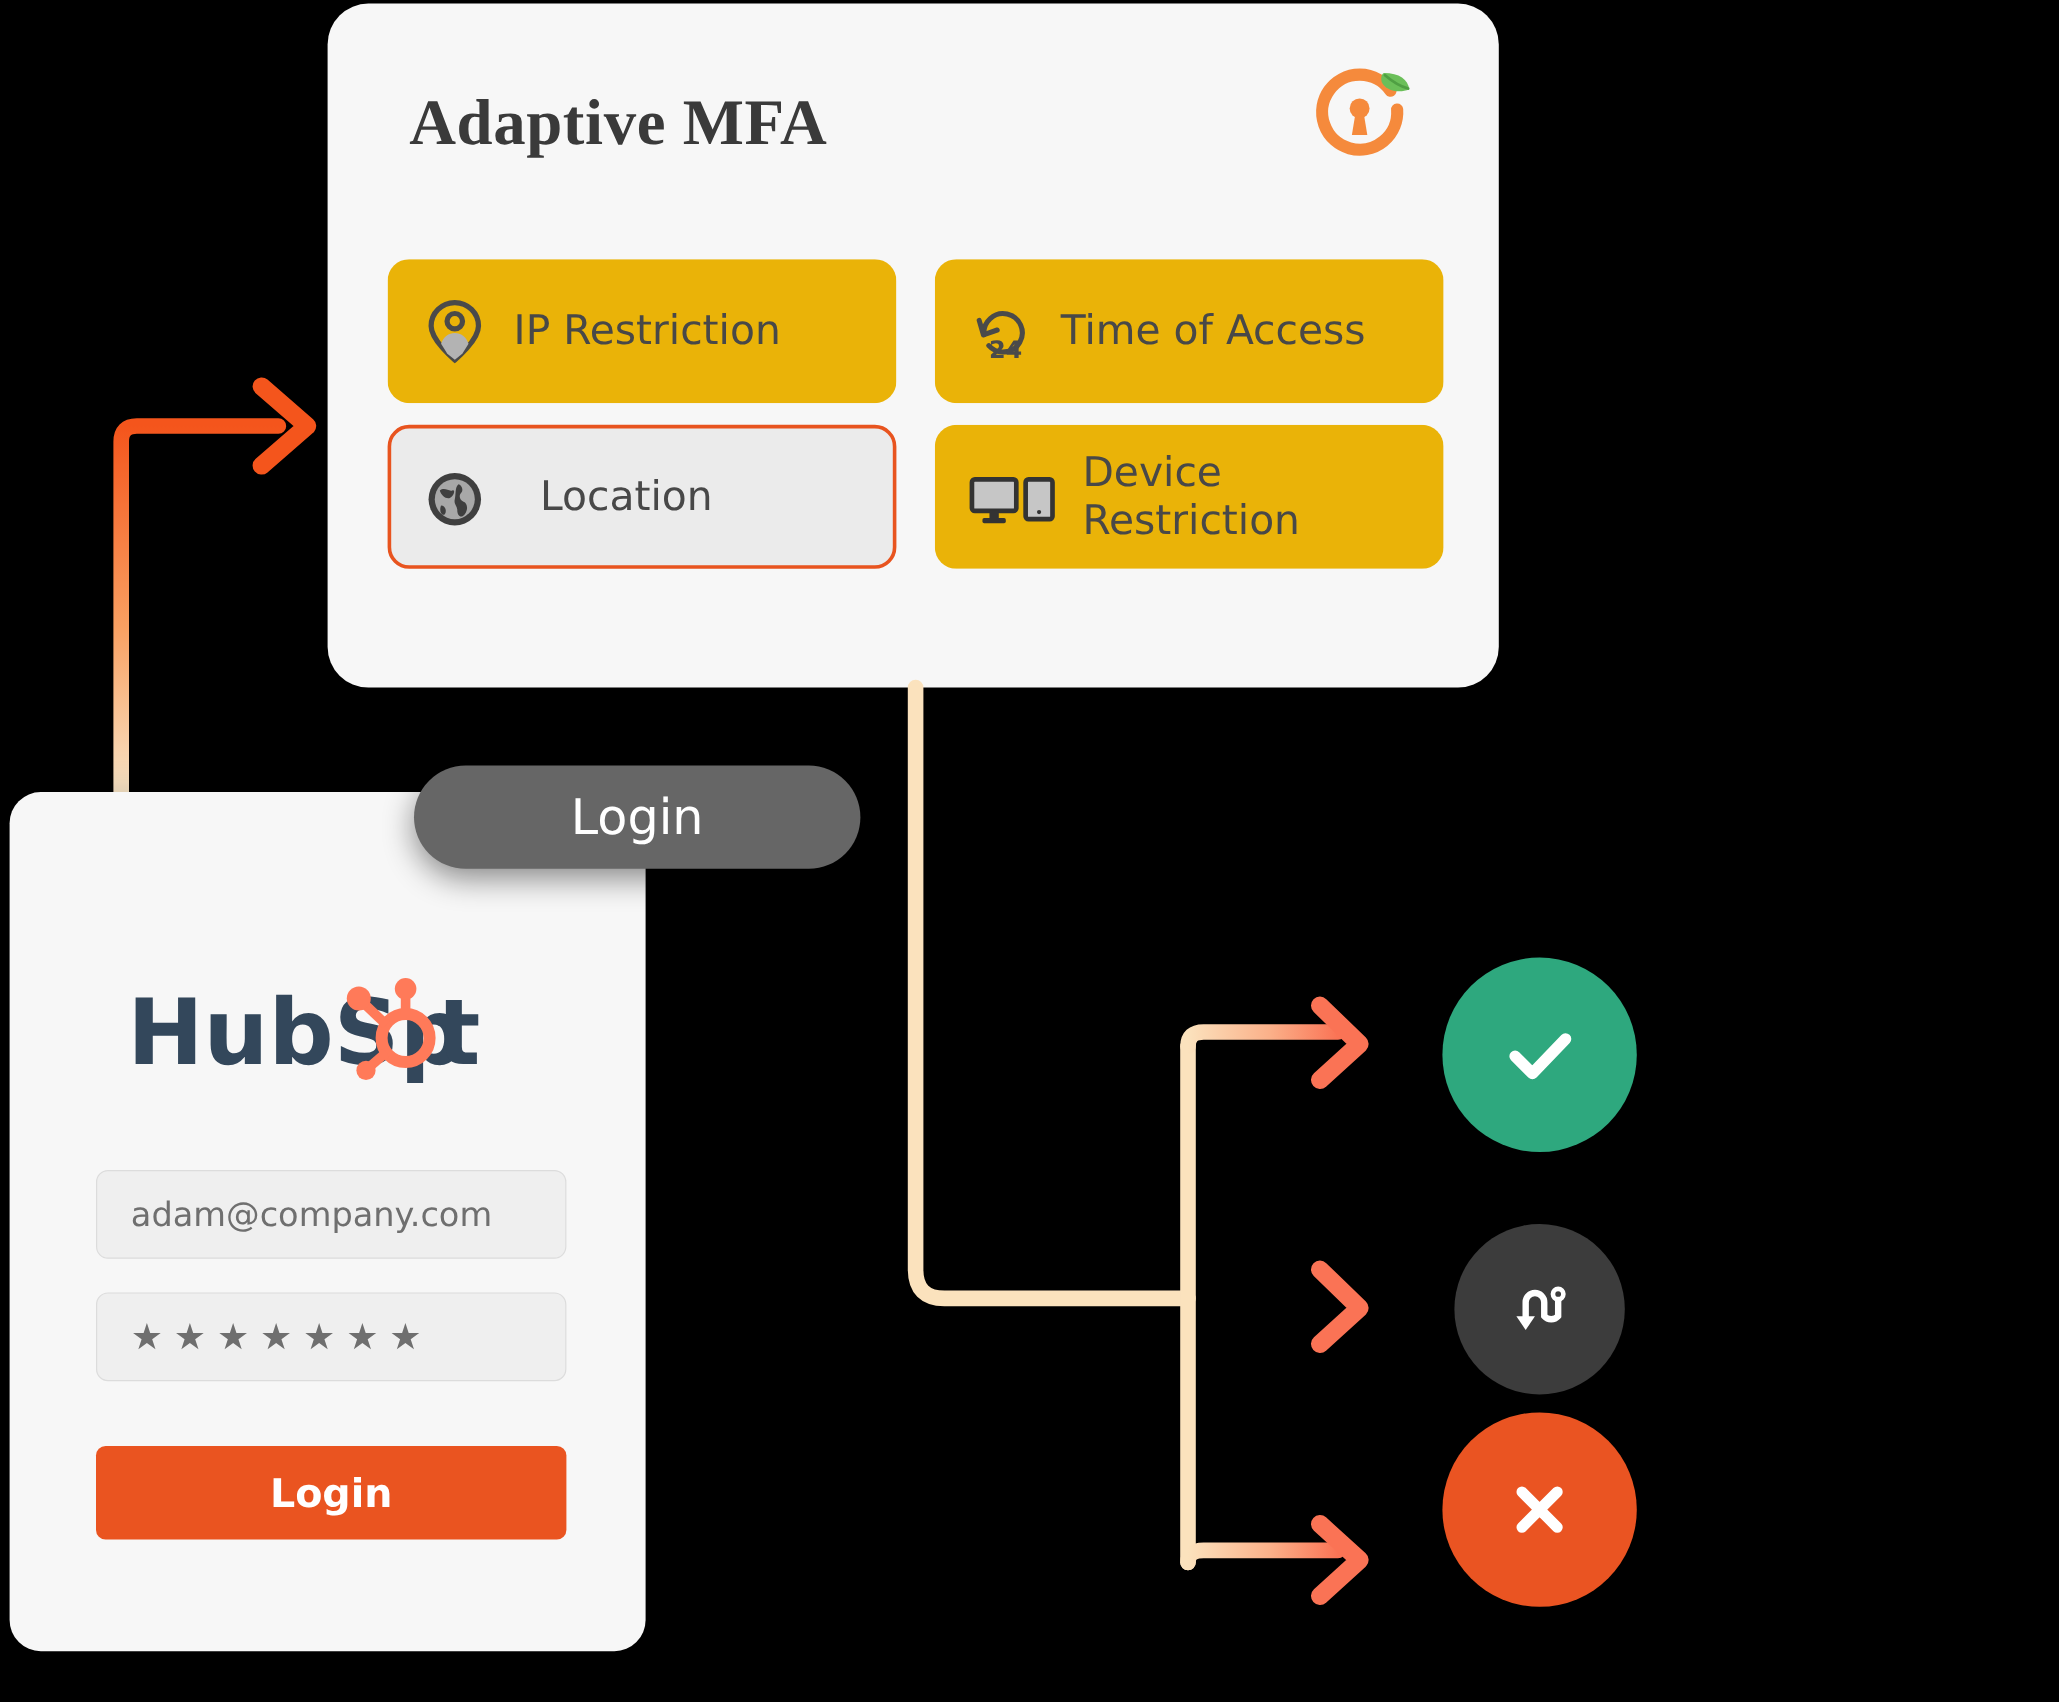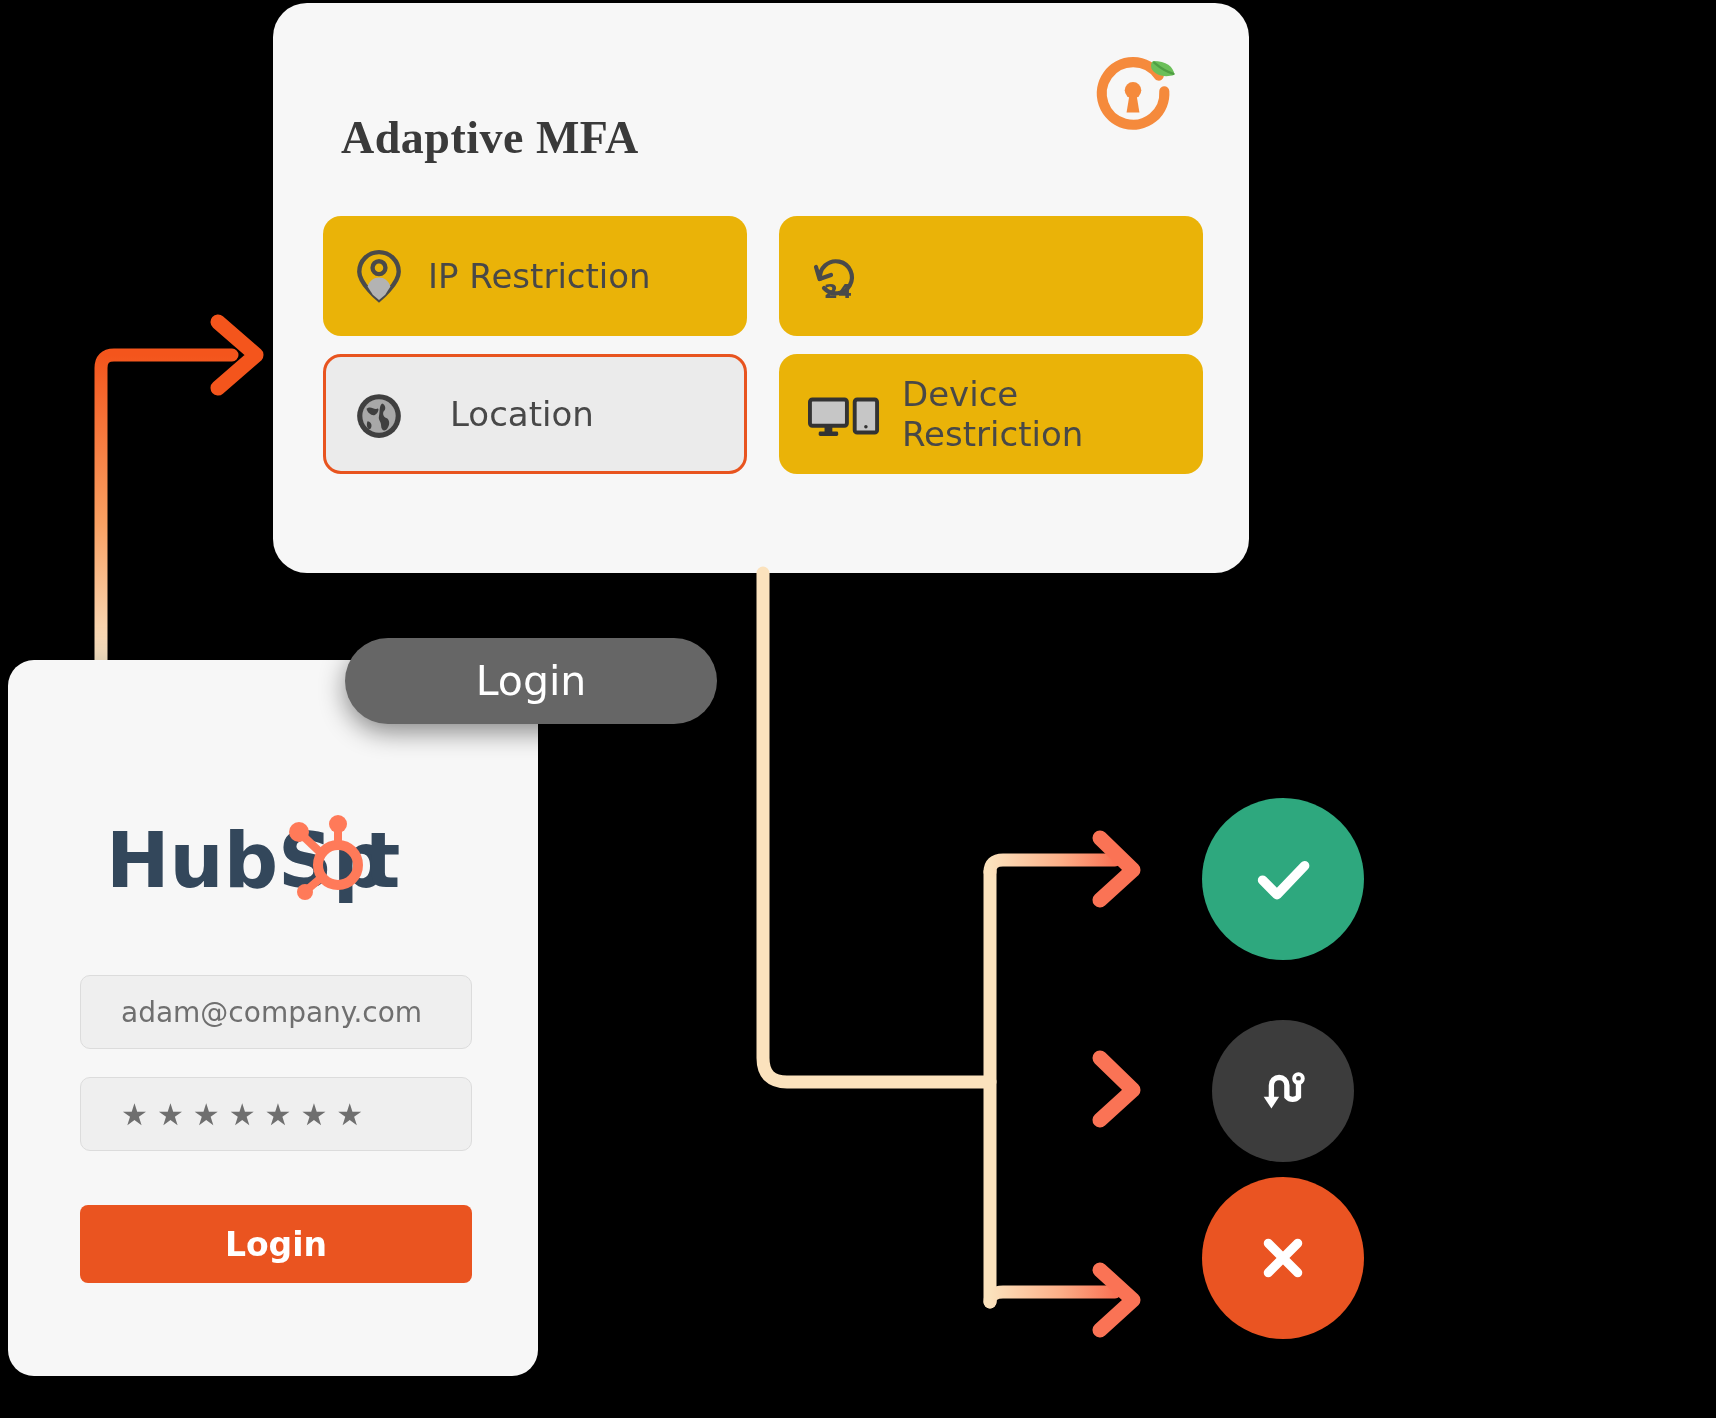--- a/index.html
+++ b/index.html
@@ -15,23 +15,22 @@
   .mfa-card {
     position: absolute; left: 273px; top: 3px;
     width: 976px; height: 570px;
     background: #f7f7f7;
     border-radius: 34px;
     box-shadow: 0 10px 40px rgba(0,0,0,0.28);
   }
   .mfa-title {
     position: absolute; left: 68px; top: 68px;
     font-family: "Liberation Serif", serif;
-    font-size: 46px; font-weight: 700; color: #3a3a3a;
+    font-size: 54px; font-weight: 700; color: #3a3a3a;
     letter-spacing: 0.5px;
-    margin-top: 40px;
   }
   .mfa-logo { position: absolute; right: 70px; top: 45px; width: 92px; height: 92px; }
 
   .tile-grid {
     position: absolute; left: 50px; top: 213px;
     width: 880px;
     display: grid;
     grid-template-columns: 424px 424px;
     column-gap: 32px; row-gap: 18px;
   }
@@ -70,21 +69,21 @@
     width: 530px; height: 716px;
     background: #f7f7f7;
     border-radius: 26px;
     box-shadow: 0 10px 40px rgba(0,0,0,0.28);
     z-index: 4;
   }
   .hs-logo { position: absolute; left: 98px; top: 155px; width: 330px; height: 95px; }
   .field {
     position: absolute; left: 72px; width: 392px; height: 74px;
     background: #efefef; border: 1px solid #dcdcdc; border-radius: 10px;
-    display: flex; align-items: center; padding-left: 40px;
+    display: flex; align-items: center; padding-left: 28px;
   }
   .field-email { top: 315px; }
   .field-pass  { top: 417px; }
   .field-text {
     font-size: 28px; color: #6f6f6f;
     font-family: "DejaVu Sans", sans-serif;
   }
   .field-stars { font-size: 30px; color: #6f6f6f; letter-spacing: 9px; }
   .login-btn {
     position: absolute; left: 72px; top: 545px;
@@ -182,20 +181,21 @@
       </div>
 
       <div class="tile">
         <span class="tile-icon">
           <svg viewBox="0 0 50 50" width="50" height="50">
             <path d="M10,26 A16,16 0 1 1 14,35" fill="none" stroke="#4a4a4a" stroke-width="4.2" stroke-linecap="round"></path>
             <path d="M6,14 L9.5,26 L21,22" fill="none" stroke="#4a4a4a" stroke-width="4.2" stroke-linecap="round" stroke-linejoin="round"></path>
             <text x="28" y="45" font-family="DejaVu Sans, sans-serif" font-size="20" font-weight="700" fill="#4a4a4a" text-anchor="middle">24</text>
           </svg>
         </span>
+        <span class="tile-label">Time of Access</span>
       </div>
 
       <div class="tile selected">
         <span class="tile-icon">
           <svg viewBox="0 0 48 48" width="50" height="50">
             <circle cx="24" cy="24" r="21" fill="#3f3f3f"></circle>
             <circle cx="24" cy="24" r="16" fill="#a8a8a8"></circle>
             <path d="M12,17 C16,14 19,18 22,17 C25,16 23,22 20,23 C17,24 13,21 12,17 Z" fill="#3f3f3f"></path>
             <path d="M27,12 C30,13 31,17 29,19 C27,21 28,25 31,26 C34,27 35,32 32,36 C29,40 26,37 26,33 C26,29 23,28 24,24 C25,20 24,14 27,12 Z" fill="#3f3f3f"></path>
             <path d="M13,29 C16,29 18,33 16,36 C14,38 11,34 13,29 Z" fill="#3f3f3f"></path>

